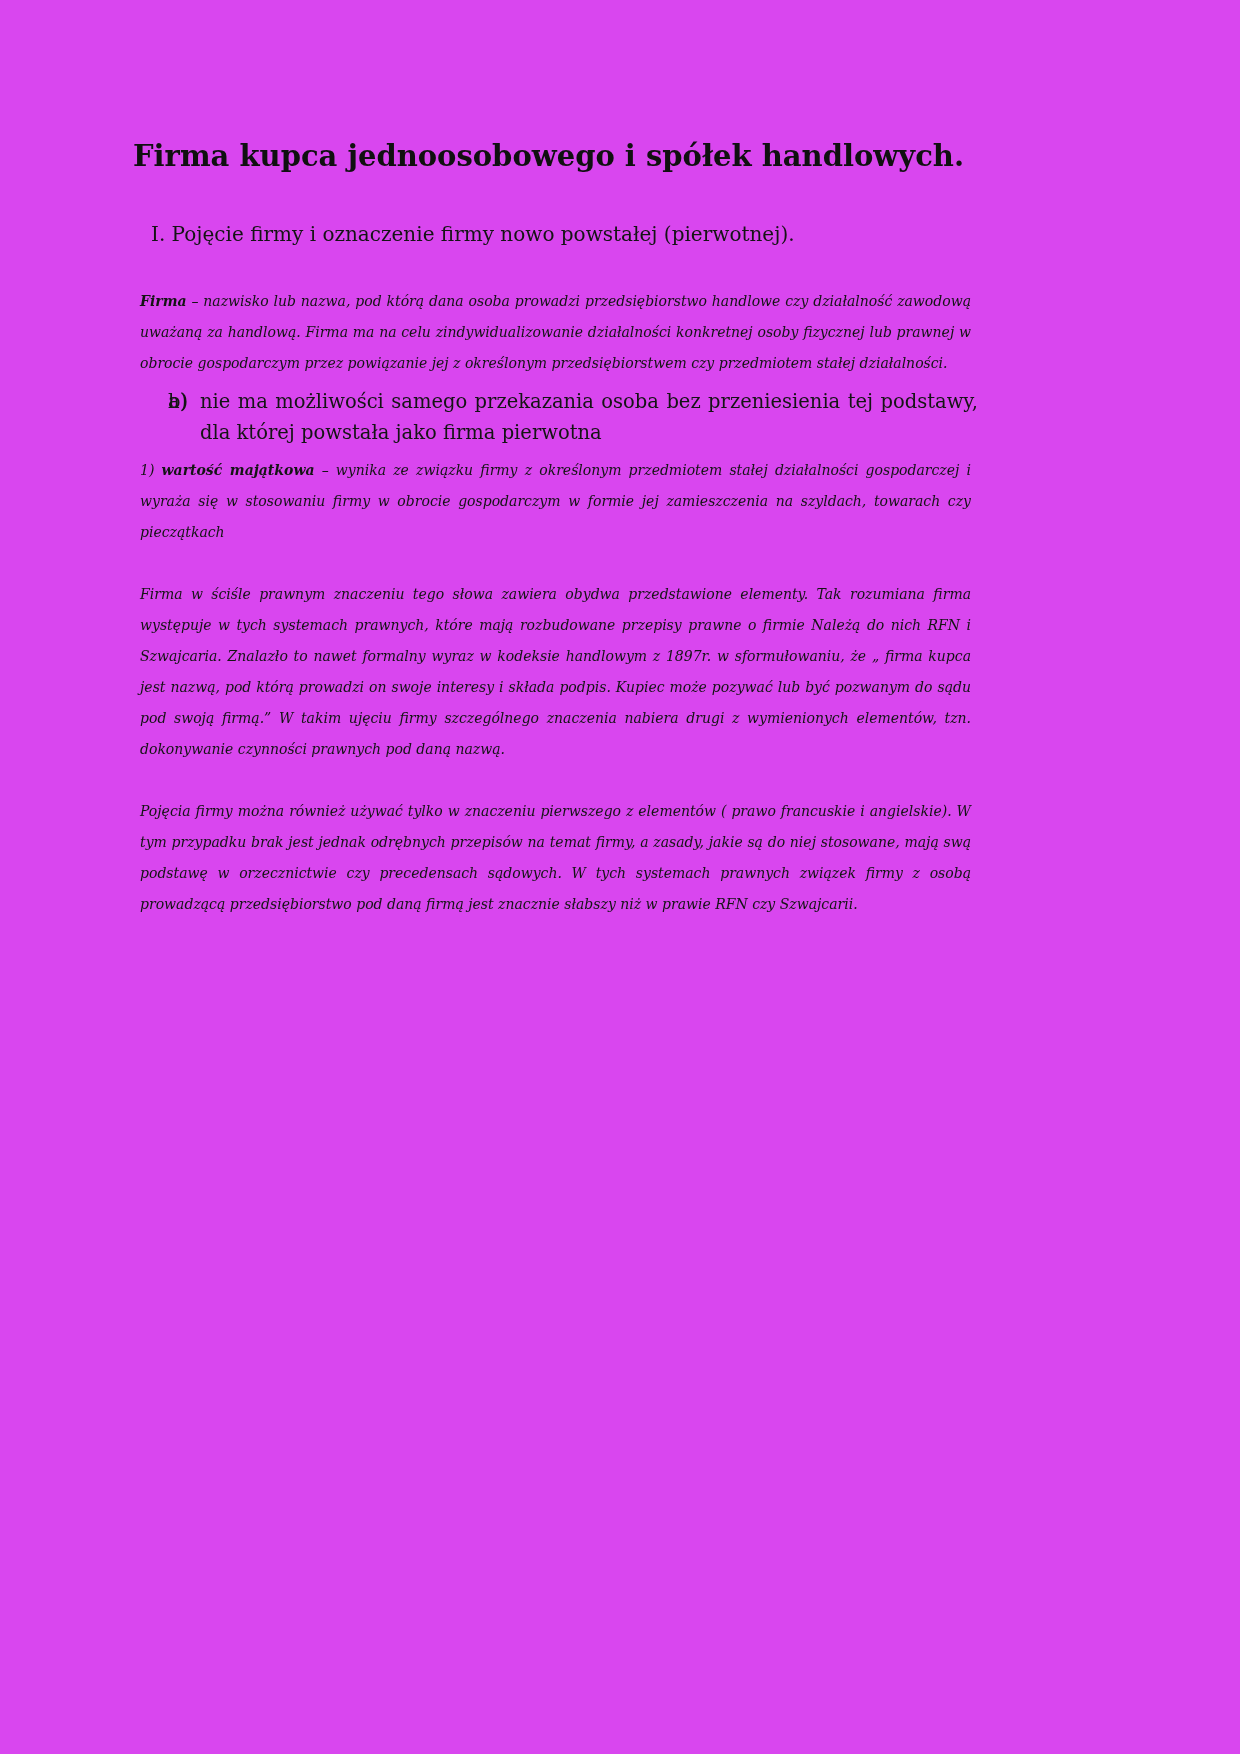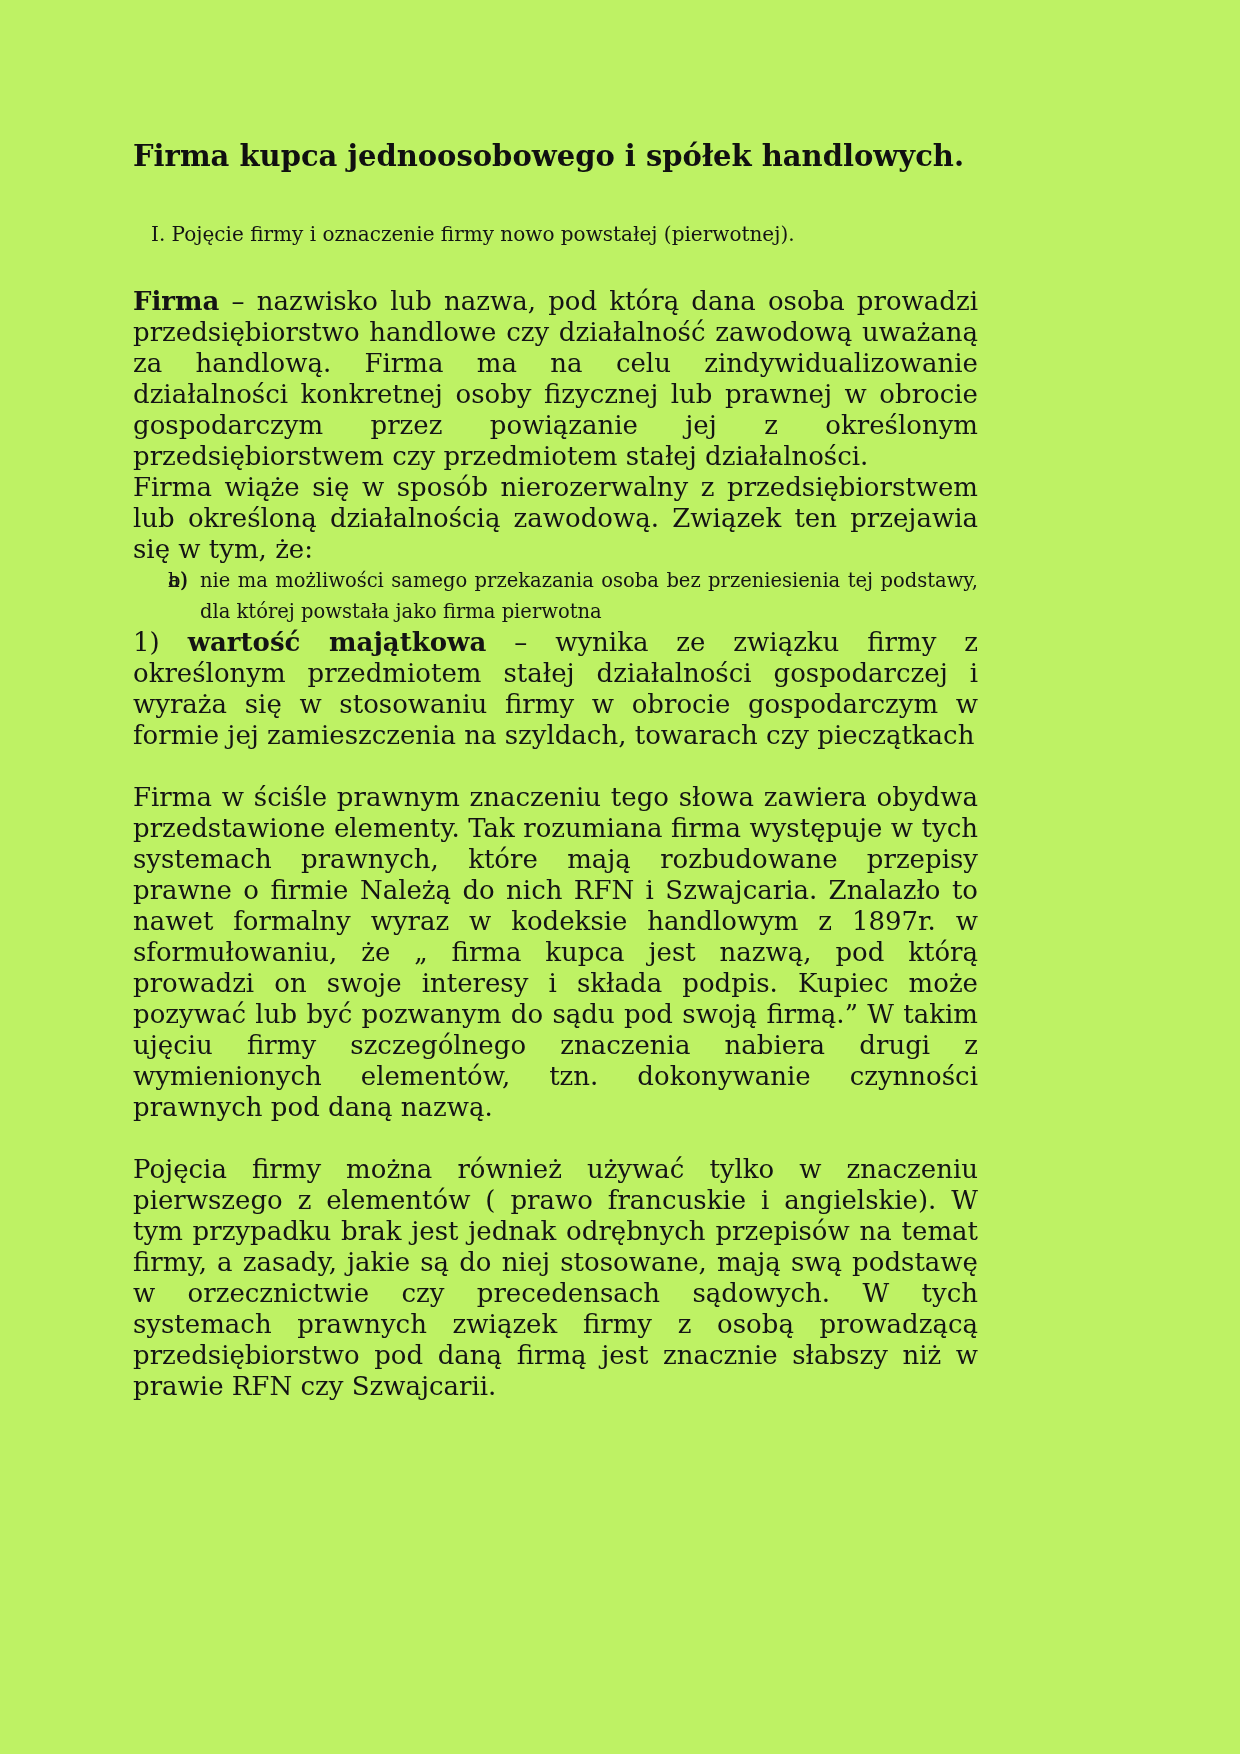--- a/index.html
+++ b/index.html
@@ -6,44 +6,45 @@
   html, body {
     margin: 0;
     padding: 0;
     background: #ffffff;
   }
   .page {
     position: relative;
     width: 1240px;
     min-height: 1754px;
     margin: 0 auto;
-    background: #bef264;
+    background: #d946ef;
     box-sizing: border-box;
     padding: 138px 262px 120px 133px;
     font-family: "DejaVu Serif", "Liberation Serif", serif;
     color: #141414;
   }
   .doc-title {
     font-size: 29px;
     line-height: 36px;
     font-weight: bold;
     margin: 0 0 46px 0;
     color: #101010;
   }
   .section-heading {
     font-size: 20px;
     line-height: 28px;
     font-weight: normal;
     margin: 0 0 38px 18px;
   }
   .para {
-    font-size: 26px;
+    font-size: 14px;
     line-height: 31px;
     text-align: justify;
-    margin: 0;
+    margin: 7px;
+    font-style: italic;
   }
   .gap {
     margin-top: 31px;
   }
   .bold { font-weight: bold; }
   .hang-list {
     margin: 0;
   }
   .hang-item {
     position: relative;
@@ -65,21 +66,20 @@
 <body>
 
 <div class="page">
 
   <h1 class="doc-title">Firma kupca jednoosobowego i spółek handlowych.</h1>
 
   <h2 class="section-heading">I. Pojęcie firmy i oznaczenie firmy nowo powstałej (pierwotnej).</h2>
 
   <p class="para"><span class="bold">Firma</span><span> – nazwisko lub nazwa, pod którą dana osoba prowadzi przedsiębiorstwo handlowe czy działalność zawodową uważaną za handlową. Firma ma na celu zindywidualizowanie działalności konkretnej osoby fizycznej lub prawnej w obrocie gospodarczym przez powiązanie jej z określonym przedsiębiorstwem czy przedmiotem stałej działalności.</span></p>
 
-  <p class="para">Firma wiąże się w sposób nierozerwalny z przedsiębiorstwem lub określoną działalnością zawodową. Związek ten przejawia się w tym, że:</p>
 
   <div class="hang-list">
     <div class="hang-item">
       <span class="marker">a)</span>
     </div>
     <div class="hang-item">
       <span class="marker">b)</span><span>nie ma możliwości samego przekazania osoba bez przeniesienia tej podstawy, dla której powstała jako firma pierwotna</span>
     </div>
   </div>
 

